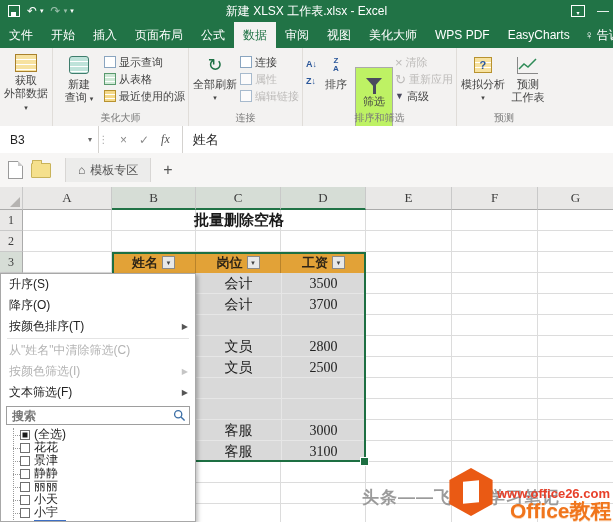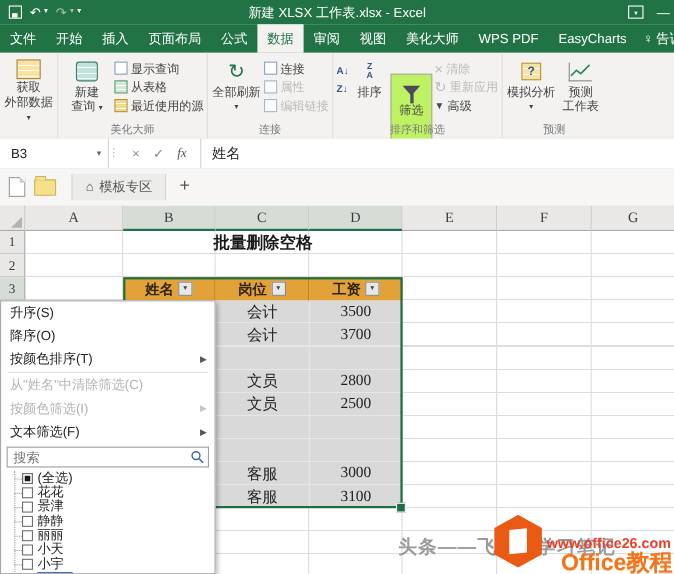--- a/index.html
+++ b/index.html
@@ -133,21 +133,21 @@
   .fmenu{position:absolute;left:0;top:273px;width:196px;height:249px;background:#fff;
       border:1px solid #a8a8a8;box-shadow:2px 2px 4px rgba(0,0,0,.25);z-index:50;box-sizing:border-box;
       font-size:12px;color:#222;overflow:hidden;}
   .mi{height:21px;display:flex;align-items:center;padding:0 8px;position:relative;}
   .mi .arr{position:absolute;right:7px;font-size:8px;color:#555;}
   .mi.dim{color:#b3b3b3;}
   .mi.dim .arr{color:#c5c5c5;}
   .msep{height:1px;background:#e4e4e4;margin:1px 6px;}
   .msearch{margin:3px 5px;position:relative;}
   .msearch input{width:100%;box-sizing:border-box;height:19px;border:1px solid #9e9e9e;font-size:12px;
-      padding:0 20px 0 5px;color:#333;font-family:"Liberation Sans",sans-serif;outline:none;}
+      padding:0 20px 0 5px;color:#333;font-family:"Liberation Sans",sans-serif;outline:none;font-weight:bold;}
   .msearch svg{position:absolute;right:4px;top:3px;}
   .flist{margin:2px 0 0 10px;position:relative;}
   .flist:before{content:"";position:absolute;left:2px;top:0;bottom:0;border-left:1px dotted #9a9a9a;}
   .fitem{height:13px;display:flex;align-items:center;gap:4px;padding-left:9px;position:relative;}
   .fitem:before{content:"";position:absolute;left:2px;top:50%;width:7px;border-top:1px dotted #9a9a9a;}
   .cb{width:10px;height:10px;border:1px solid #707070;background:#fff;box-sizing:border-box;flex:0 0 auto;}
   .cb.checked{background:#1a1a1a;box-shadow:inset 0 0 0 1.5px #fff;}
   .fitem .lbl{font-size:12px;color:#222;white-space:nowrap;}
   .fitem.partial{overflow:hidden;}
   .bluehl{width:32px;height:11px;background:#3d6fc4;}

